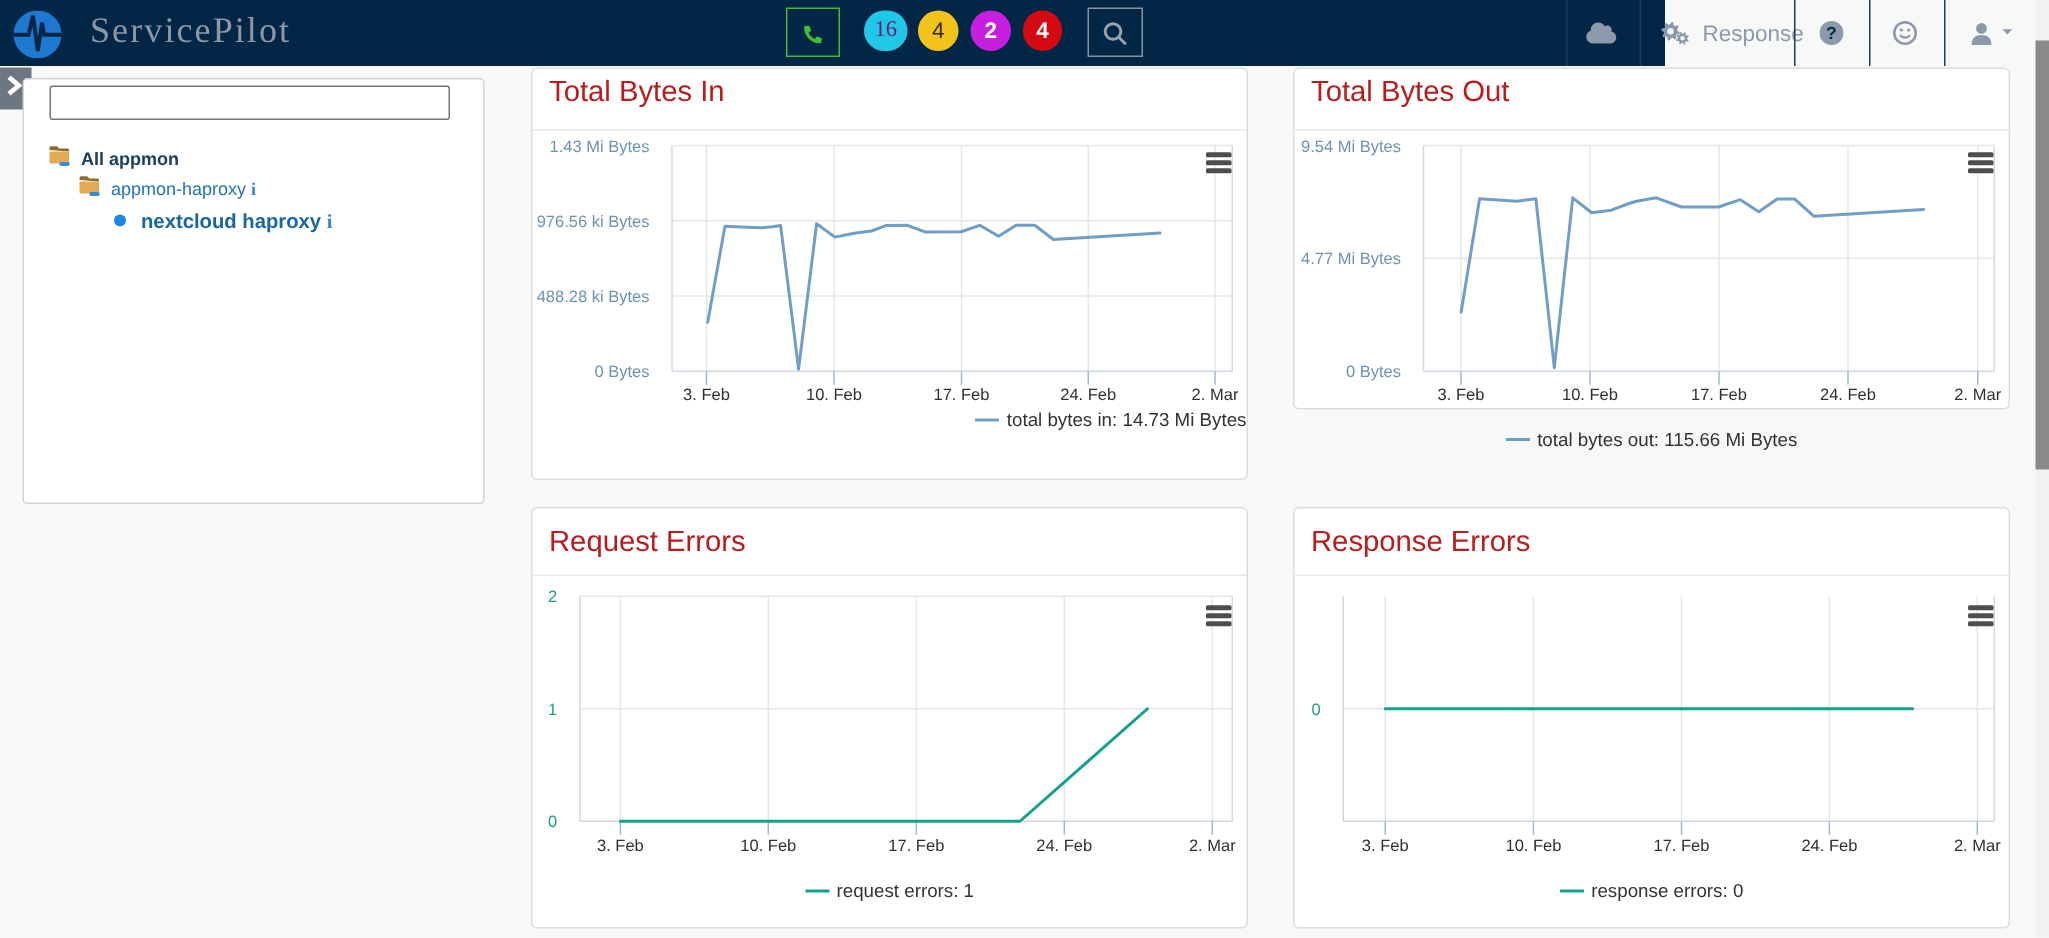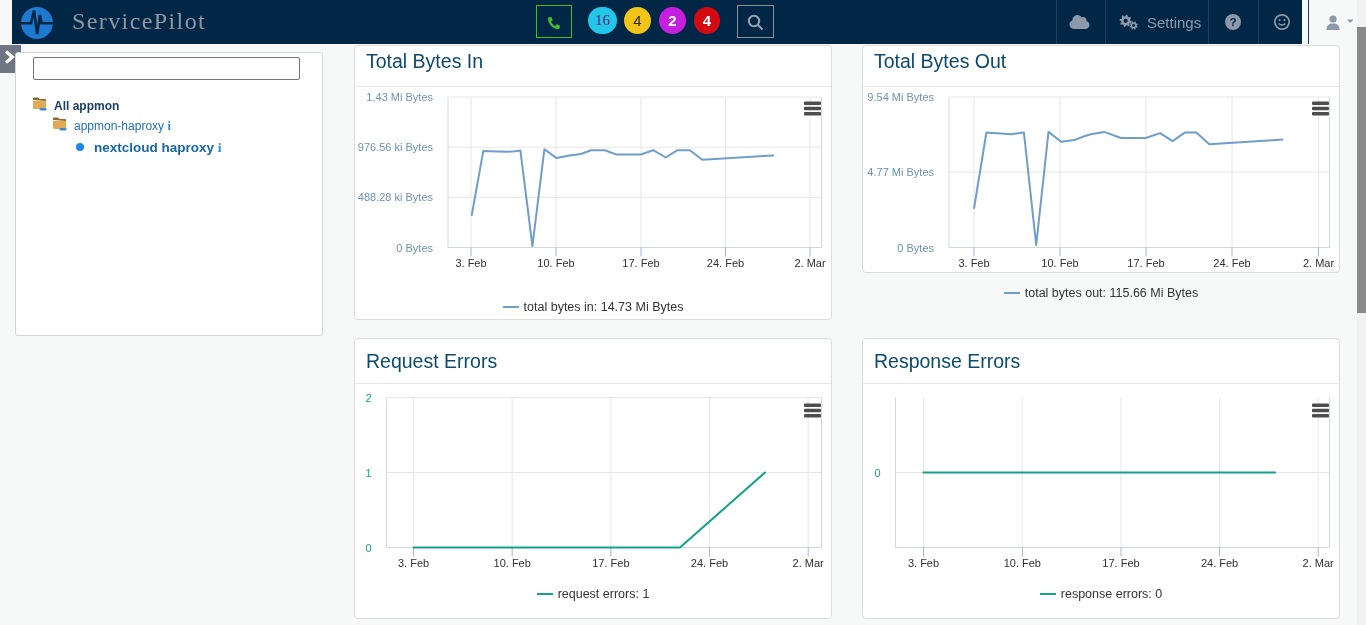--- a/index.html
+++ b/index.html
@@ -1,34 +1,34 @@
 <!DOCTYPE html>
 <html><head>
 <meta charset="utf-8">
 <style>
   * { margin:0; padding:0; box-sizing:border-box; }
   html,body { width:1366px; height:625px; overflow:hidden; background:#f7f8f8; font-family:"Liberation Sans", sans-serif; }
-  .navbar { position:absolute; left:12px; top:0; width:1290px; height:44px; background:#022746; }
+  .navbar { position:absolute; left:0; top:0; width:1110px; height:44px; background:#022746; }
   .brand { position:absolute; left:60px; top:8px; font-family:"Liberation Serif", serif; font-size:24px; letter-spacing:1.4px; color:#8d97a4; }
   .logo { position:absolute; left:9px; top:7px; }
   .navbtn { position:absolute; top:5px; height:33px; border:1px solid; background:transparent; }
   .badge { position:absolute; top:7px; height:27px; border-radius:14px; text-align:center; font-size:15px; line-height:27px; }
   .sep { position:absolute; top:0; width:1px; height:44px; background:#1c3d61; }
   .nbicon { position:absolute; top:0; height:44px; display:flex; align-items:center; }
   
   .sbar { position:absolute; left:1357px; top:0; width:9px; height:625px; background:#f1f1f1; }
   .sthumb { position:absolute; left:0; top:27px; width:9px; height:286px; background:#898989; }
   
   .tab { position:absolute; left:0; top:45px; width:21px; height:28px; background:#6e7683; }
   .panel { position:absolute; left:15px; top:52px; width:308px; height:284px; background:#fff; border:1px solid #d4d4d4; border-radius:3px; }
   .sinput { position:absolute; left:16.5px; top:3.5px; width:267px; height:23px; border:1px solid #757575; border-radius:2px; background:#fff; }
   .trow { position:absolute; font-size:12px; white-space:nowrap; }
   
   .card { position:absolute; width:478px; background:#fff; border:1px solid #dcdcdc; border-radius:4px; }
-  .card h2 { position:absolute; left:11px; top:5.5px; font-size:19.5px; line-height:20px; font-weight:normal; color:#0c4a6e; }
+  .card h2 { position:absolute; left:11px; top:5.5px; font-size:19.5px; line-height:20px; font-weight:normal; color:#b91c1c; }
   .hline { position:absolute; left:0; top:40px; width:100%; height:1px; background:#e7e7e7; }
   .legend { position:absolute; left:0; width:100%; display:flex; justify-content:center; align-items:center; font-size:12.5px; color:#333; }
   .legend .seg { width:16px; height:2px; margin-right:5px; }
   svg text { font-family:"Liberation Sans", sans-serif; }
 </style>
 </head>
 <body>
 
 <div class="navbar">
   <svg class="logo" width="32" height="32" viewBox="0 0 32 32">
@@ -58,21 +58,21 @@
     <svg width="21" height="16" viewBox="0 0 640 512">
         <path fill="#8b99ab" d="M537.6 226.6c4.1-10.7 6.4-22.4 6.4-34.6 0-53-43-96-96-96-19.7 0-38.1 6-53.3 16.2C367 64.2 315.3 32 256 32c-88.4 0-160 71.6-160 160 0 2.7.1 5.4.2 8.1C40.2 219.8 0 273.2 0 336c0 79.5 64.5 144 144 144h368c70.7 0 128-57.3 128-128 0-61.9-44-113.6-102.4-125.4z"></path>
       </svg>
   </div>
   <div class="sep" style="left:1093px;"></div>
   <div class="nbicon" style="left:1107px;">
     <svg width="20" height="17" viewBox="0 0 30 25">
       <path fill="#8b99ab" d="M19.25,10.93 L18.89,12.72 L15.99,13.22 L15.25,14.32 L15.89,17.20 L14.37,18.21 L11.96,16.51 L10.65,16.77 L9.07,19.25 L7.28,18.89 L6.78,15.99 L5.68,15.25 L2.80,15.89 L1.79,14.37 L3.49,11.96 L3.23,10.65 L0.75,9.07 L1.11,7.28 L4.01,6.78 L4.75,5.68 L4.11,2.80 L5.63,1.79 L8.04,3.49 L9.35,3.23 L10.93,0.75 L12.72,1.11 L13.22,4.01 L14.32,4.75 L17.20,4.11 L18.21,5.63 L16.51,8.04 L16.77,9.35 Z M13.20,10.00 A3.2,3.2 0 1 0 6.80,10.00 A3.2,3.2 0 1 0 13.20,10.00 Z" fill-rule="evenodd"></path>
       <path fill="#8b99ab" d="M28.11,19.23 L27.55,20.38 L25.39,20.11 L24.72,20.71 L24.74,22.89 L23.54,23.32 L22.20,21.60 L21.30,21.55 L19.77,23.11 L18.62,22.55 L18.89,20.39 L18.29,19.72 L16.11,19.74 L15.68,18.54 L17.40,17.20 L17.45,16.30 L15.89,14.77 L16.45,13.62 L18.61,13.89 L19.28,13.29 L19.26,11.11 L20.46,10.68 L21.80,12.40 L22.70,12.45 L24.23,10.89 L25.38,11.45 L25.11,13.61 L25.71,14.28 L27.89,14.26 L28.32,15.46 L26.60,16.80 L26.55,17.70 Z M24.20,17.00 A2.2,2.2 0 1 0 19.80,17.00 A2.2,2.2 0 1 0 24.20,17.00 Z" fill-rule="evenodd"></path>
     </svg>
-    <span style="color:#8b99ab; font-size:15px; margin-left:8px;">Settings</span>
+    <span style="color:#8b99ab; font-size:15px; margin-left:8px;">Response</span>
   </div>
   <div class="sep" style="left:1196px;"></div>
   <div class="nbicon" style="left:1213px;">
     <svg width="16" height="16" viewBox="0 0 17 17">
       <circle cx="8.5" cy="8.5" r="8.5" fill="#8b99ab"></circle>
       <text x="8.5" y="13" text-anchor="middle" font-size="12.5" font-weight="bold" fill="#022746">?</text>
     </svg>
   </div>
   <div class="sep" style="left:1246px;"></div>
   <div class="nbicon" style="left:1262px;">
@@ -150,21 +150,21 @@
       <text x="116" y="220.5" text-anchor="middle" font-size="11" fill="#303030">3. Feb</text>
       <text x="201" y="220.5" text-anchor="middle" font-size="11" fill="#303030">10. Feb</text>
       <text x="286" y="220.5" text-anchor="middle" font-size="11" fill="#303030">17. Feb</text>
       <text x="370.5" y="220.5" text-anchor="middle" font-size="11" fill="#303030">24. Feb</text>
       <text x="455" y="220.5" text-anchor="middle" font-size="11" fill="#303030">2. Mar</text>
       <polyline points="116.8,168.9 128.3,104.9 143.1,105.5 153.1,105.8 160.2,105.2 165.4,104.4 177.4,200.1 189.4,103.2 201.6,112.1 214.5,109.5 226.0,108.0 236.0,104.3 249.9,104.2 261.6,108.6 285.8,108.5 298.2,104.2 310.7,111.5 322.4,104.2 334.8,104.2 347.3,113.7 418.3,109.4" stroke="#6f9ec9" stroke-width="2" fill="none" stroke-linejoin="round" stroke-linecap="round"></polyline>
       <rect x="449" y="55.5" width="17" height="3.4" rx="1" fill="#4d4d4d"></rect>
       <rect x="449" y="60.8" width="17" height="3.4" rx="1" fill="#4d4d4d"></rect>
       <rect x="449" y="66.1" width="17" height="3.4" rx="1" fill="#4d4d4d"></rect>
     </svg>
-  <div class="legend" style="top:254px;"><div class="seg" style="background:#6f9ec9;"></div>total bytes in: 14.73 Mi Bytes</div>
+  <div class="legend" style="top:227px;justify-content:flex-end;"><div class="seg" style="background:#6f9ec9;"></div>total bytes in: 14.73 Mi Bytes</div>
 </div>
 <div class="card" id="c2" style="left:862px; top:44.5px; height:228px;">
   <h2>Total Bytes Out</h2>
     <div class="hline"></div>
   <svg width="475" height="273" style="position:absolute; left:0; top:0;">
       <line x1="86" y1="126.2" x2="466.5" y2="126.2" stroke="#e6e6e6" stroke-width="1"></line>
       <line x1="111" y1="51" x2="111" y2="201.5" stroke="#e6e6e6" stroke-width="1"></line>
       <line x1="197" y1="51" x2="197" y2="201.5" stroke="#e6e6e6" stroke-width="1"></line>
       <line x1="283" y1="51" x2="283" y2="201.5" stroke="#e6e6e6" stroke-width="1"></line>
       <line x1="369" y1="51" x2="369" y2="201.5" stroke="#e6e6e6" stroke-width="1"></line>

